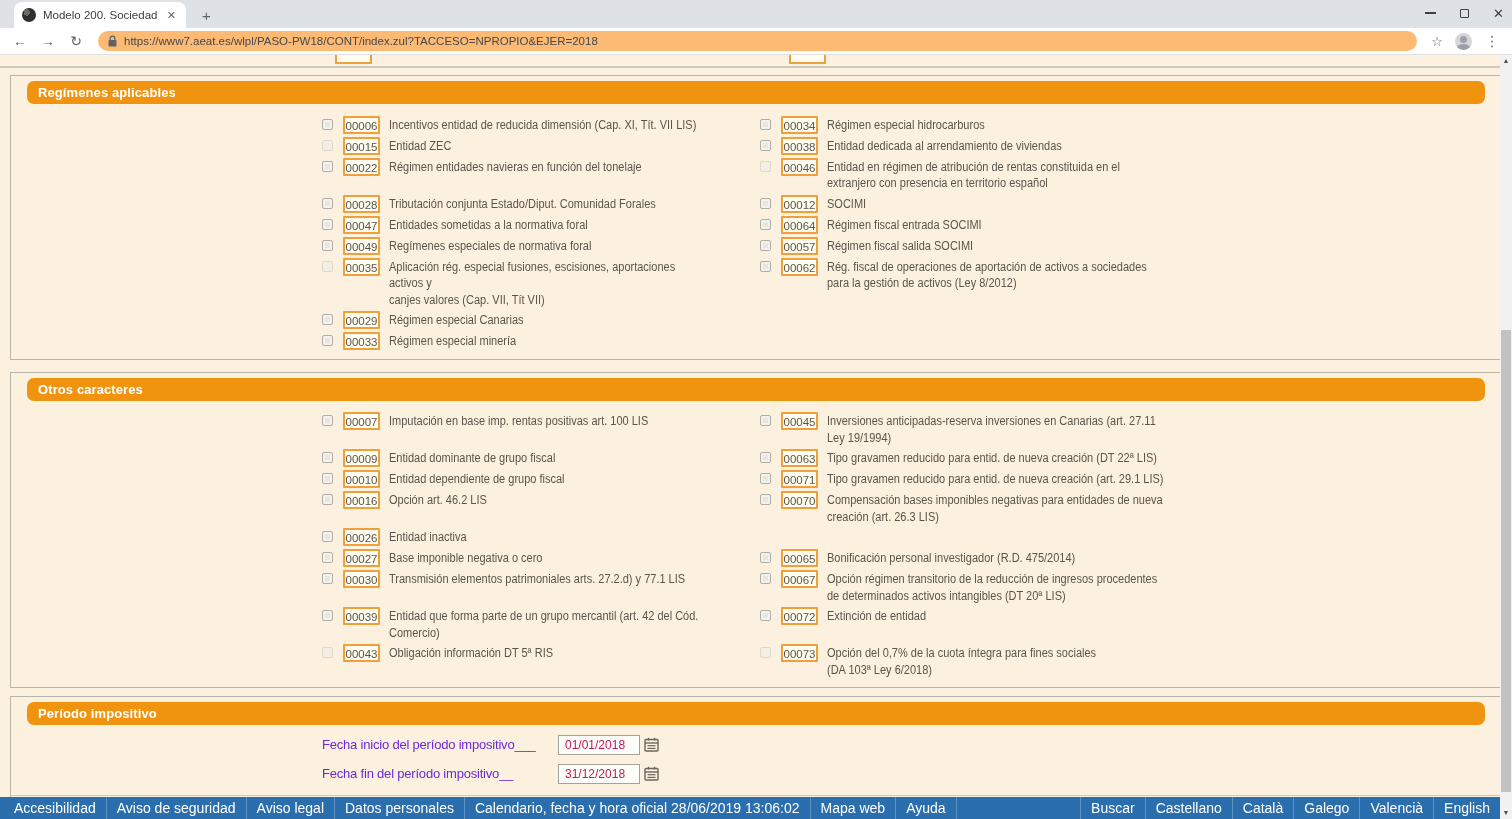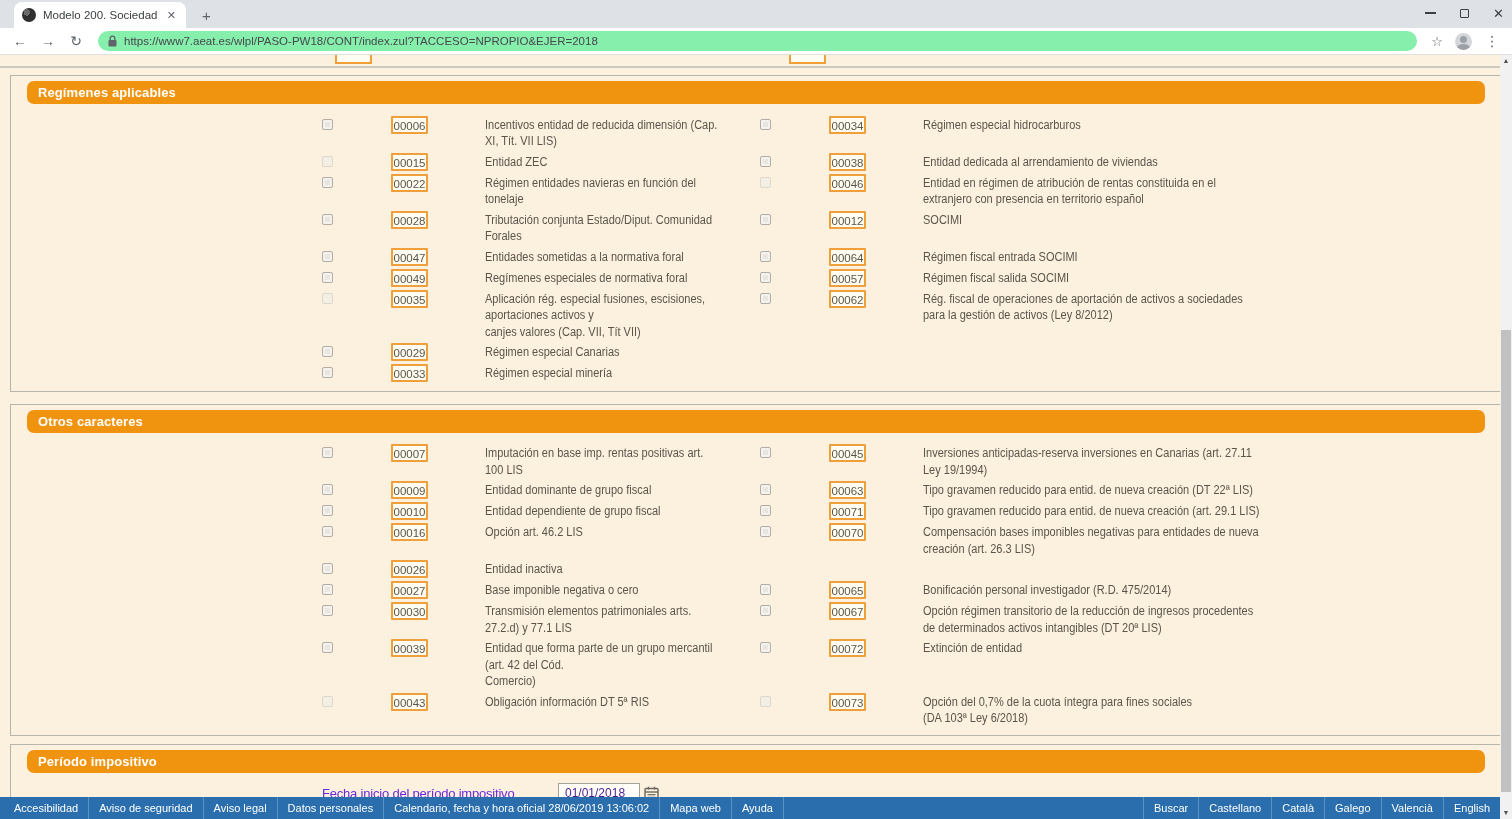--- a/index.html
+++ b/index.html
@@ -17,21 +17,21 @@
   .tab-close { font-size:11px; color:#5f6368; padding:0 2px; cursor:default; }
   .newtab { font-size:15px; color:#5f6368; margin-left:10px; padding:0 6px 4px; }
   .wincontrols { position:absolute; right:8px; top:0; height:26px; display:flex; align-items:center; gap:24px; }
   .win-min { width:11px; height:1.5px; background:#3c4043; }
   .win-restore { width:9px; height:9px; border:1.3px solid #3c4043; border-radius:1px; }
   .win-close { font-size:13px; color:#3c4043; line-height:1; }
 
   .toolbar { height:27px; background:#fff; display:flex; align-items:center; padding:0 8px; gap:4px;
              border-bottom:1px solid #e3e1dd; }
   .nav-ic { font-size:14px; color:#5f6368; width:24px; text-align:center; }
-  .urlbar { flex:1; height:20px; background:#86efac; border-radius:10px; margin:0 6px;
+  .urlbar { flex:1; height:20px; background:#fdba74; border-radius:10px; margin:0 6px;
             display:flex; align-items:center; padding:0 10px; gap:7px; }
   .url-text { font-size:11.5px; color:#45494d; white-space:nowrap; overflow:hidden; }
   .star-ic { font-size:13px; color:#5f6368; padding:0 4px; }
   .avatar { width:17px; height:17px; border-radius:50%; background:#d4d6d9; position:relative; overflow:hidden; margin:0 4px; }
   .avatar::before { content:""; position:absolute; left:5px; top:3px; width:7px; height:7px; border-radius:50%; background:#9aa0a6; }
   .avatar::after  { content:""; position:absolute; left:2px; top:11px; width:13px; height:8px; border-radius:50%; background:#9aa0a6; }
   .dots-ic { font-size:14px; color:#5f6368; padding:0 5px; }
 
   
   .content { position:relative; height:743px; background:#fcf1df; }
@@ -41,51 +41,51 @@
   .top-divider { height:2px; background:#ccc9bf; }
 
   .panel { margin:0 10px; border:1px solid #b8b5ab; background:#fcf1df; }
   .panel-1 { margin-top:7px; }
   .panel-2 { margin-top:12px; }
   .panel-3 { margin-top:8px; }
   .section-header { margin:5px 16px 9px; background:#f0930f; color:#fff; font-weight:bold;
                     font-size:13px; padding:4px 11px; letter-spacing:.1px;border-radius:7px; }
   .rows { padding:1px 0 7px; }
   .form-row { display:flex; }
-  .cell { display:flex; align-items:flex-start; padding:1.5px 0;gap:48px; }
+  .cell { display:flex; align-items:flex-start; padding:1.5px 0; }
   .cell.left  { flex:0 0 739px; padding-left:311px; }
   .cell.right { flex:1; padding-left:10px; }
   .checkbox { width:11px; height:11px; margin-top:3px; flex:none; border-radius:2px;
               background:#e9e6e0; border:1px solid #b2aea6;
               box-shadow:inset 0 0 0 2px #f4f2ee; }
   .checkbox.disabled { background:#f3efe4; border-color:#ddd8cb; box-shadow:none; }
   .code-box { margin-left:10px; width:37px; flex:none; text-align:center;
               border:2px solid #efa03a; background:#fffdf2; border-radius:1px;
               font-size:11.5px; color:#59554b; line-height:14px; height:18px; padding-top:1px; }
   .row-label { margin-left:9px; font-size:12.5px; color:#59554b; line-height:16.5px;
                white-space:pre-line; padding-top:1px; display:inline-block;
                transform:scaleX(.88); transform-origin:0 0; width:200%; }
 
   
   .period-row { display:flex; align-items:center; margin:7px 0 7px 311px; height:22px; }
   .period-label { font-size:13px; color:#6d28d9; width:236px; letter-spacing:-.2px; }
   .date-input { width:82px; height:20px; border:1px solid #a5a298; background:#fffef8;
-                font-size:12px; color:#4c1d95; padding:0 6px; font-family:"Liberation Sans",sans-serif; }
+                font-size:12px; color:#be185d; padding:0 6px; font-family:"Liberation Sans",sans-serif; }
   .cal-btn { margin-left:4px; width:18px; height:18px; background:none; border:none; display:flex; align-items:center; }
   .apply-divider { border-top:1px solid #ccc9bf; margin-top:10px; }
   .apply-area { display:flex; align-items:flex-start; padding:9px 16px 15px 305px; }
   .apply-button { height:24px; padding:0 11px; margin:3px 12px 0 0; flex:none;
                   background:linear-gradient(#fefefe,#e9e8e5); border:1px solid #a5a298;
                   border-radius:3px; font-size:13px; color:#3f3c35; font-family:"Liberation Sans",sans-serif; }
   .warning { font-size:12.5px; color:#59554b; line-height:17px; white-space:pre-line;
              display:inline-block; transform:scaleX(.94); transform-origin:0 0; width:106%; }
 
   
   .footer { position:absolute; bottom:0; left:0; width:1500px; height:22px; background:#2a6ead;
-            display:flex; align-items:stretch; color:#fff; font-size:11px; }
+            display:flex; align-items:stretch; color:#fff; font-size:14px; }
   .footer-item { display:flex; align-items:center; padding:0 10px; border-right:1px solid #5b92c2; white-space:nowrap; }
   .footer-spacer { flex:1; }
   .footer-item.right { border-right:none; border-left:1px solid #5b92c2; }
 
   
   .scrollbar { position:absolute; top:55px; right:0; width:12px; height:764px; background:#f1f1f1; }
   .sb-arrow { position:absolute; left:0; width:12px; height:12px; font-size:7px; color:#505050;
               text-align:center; line-height:12px; }
   .sb-up { top:0; } .sb-down { bottom:0; }
   .sb-thumb { position:absolute; left:1px; top:275px; width:10px; height:462px; background:#c1c1c1; }

